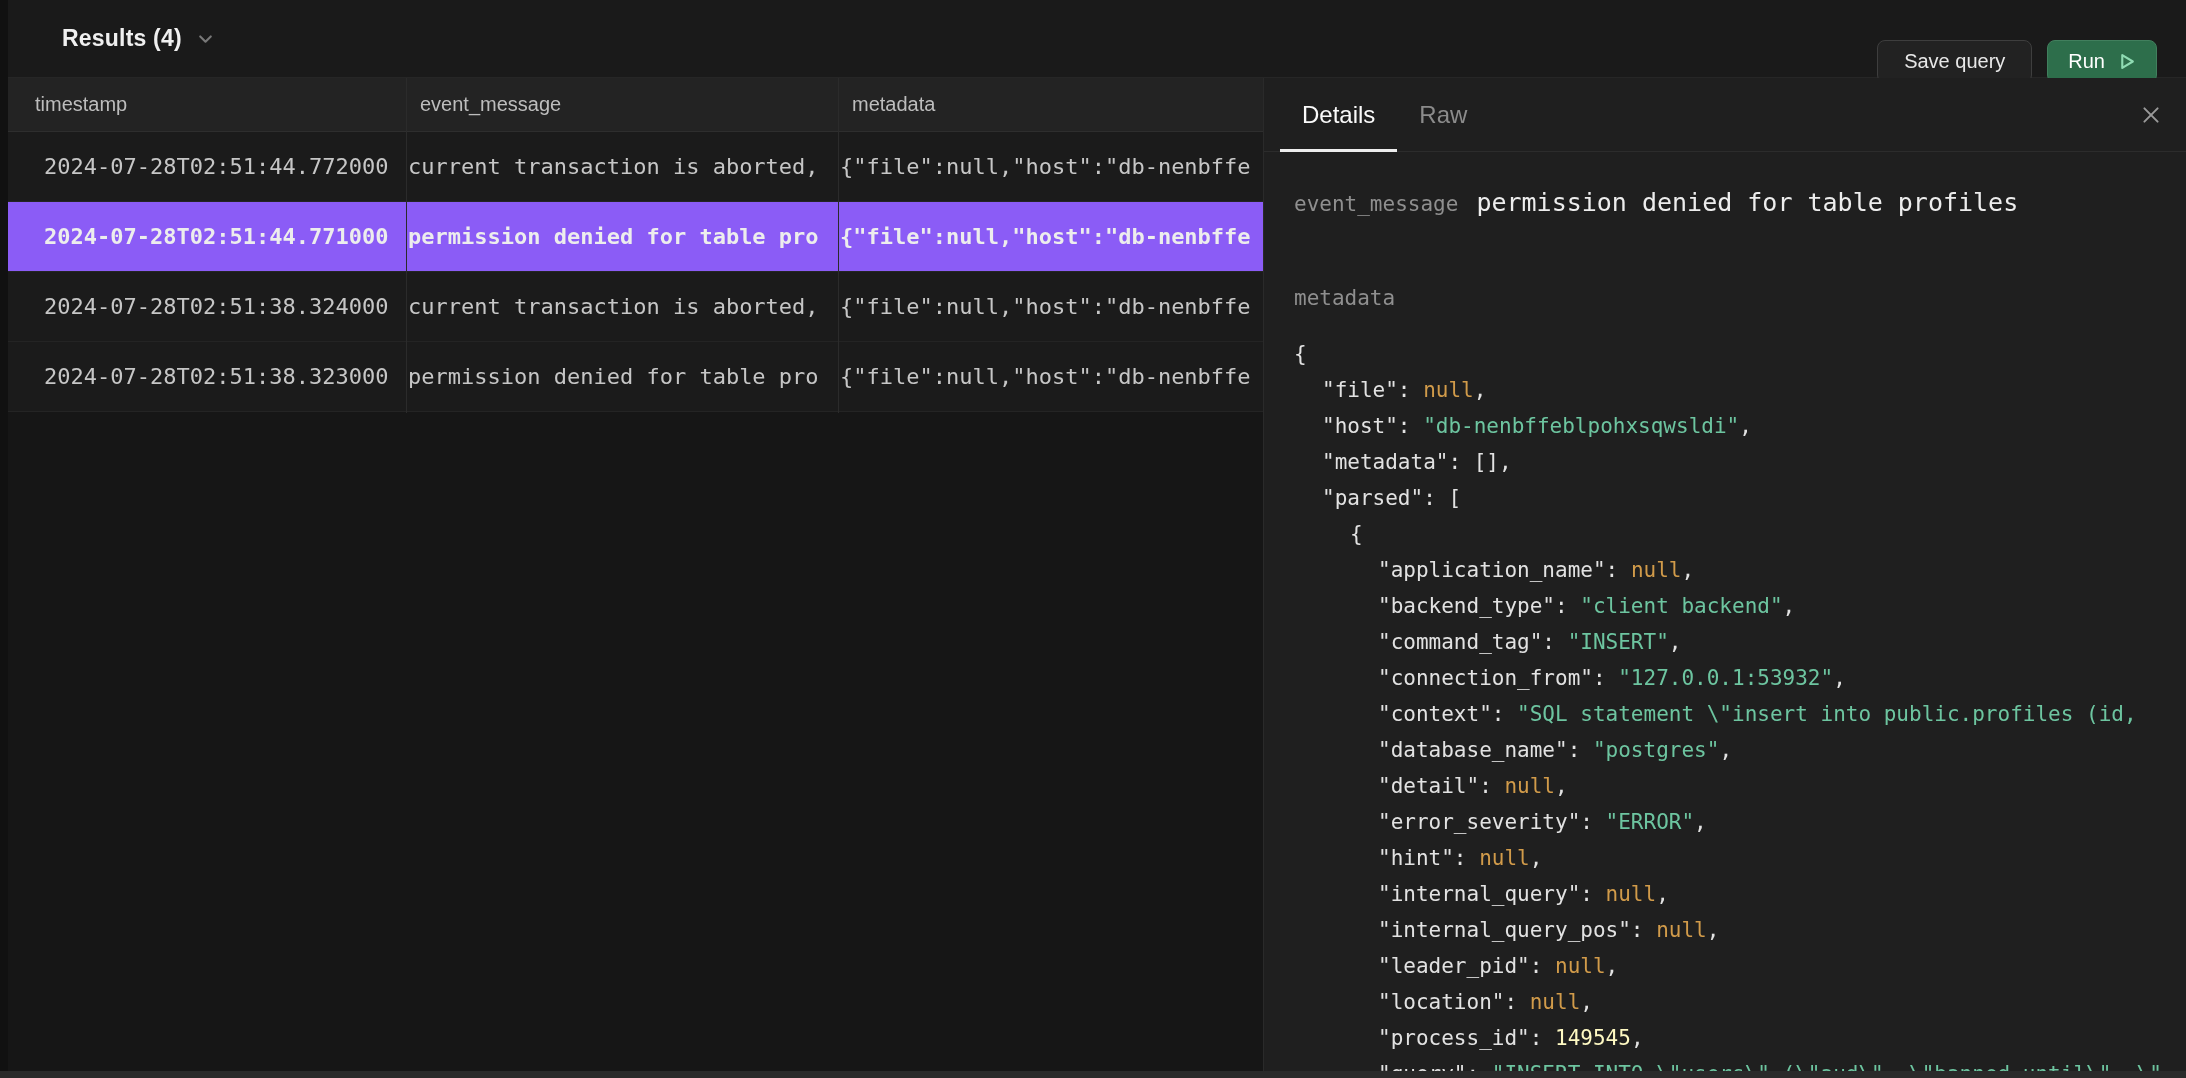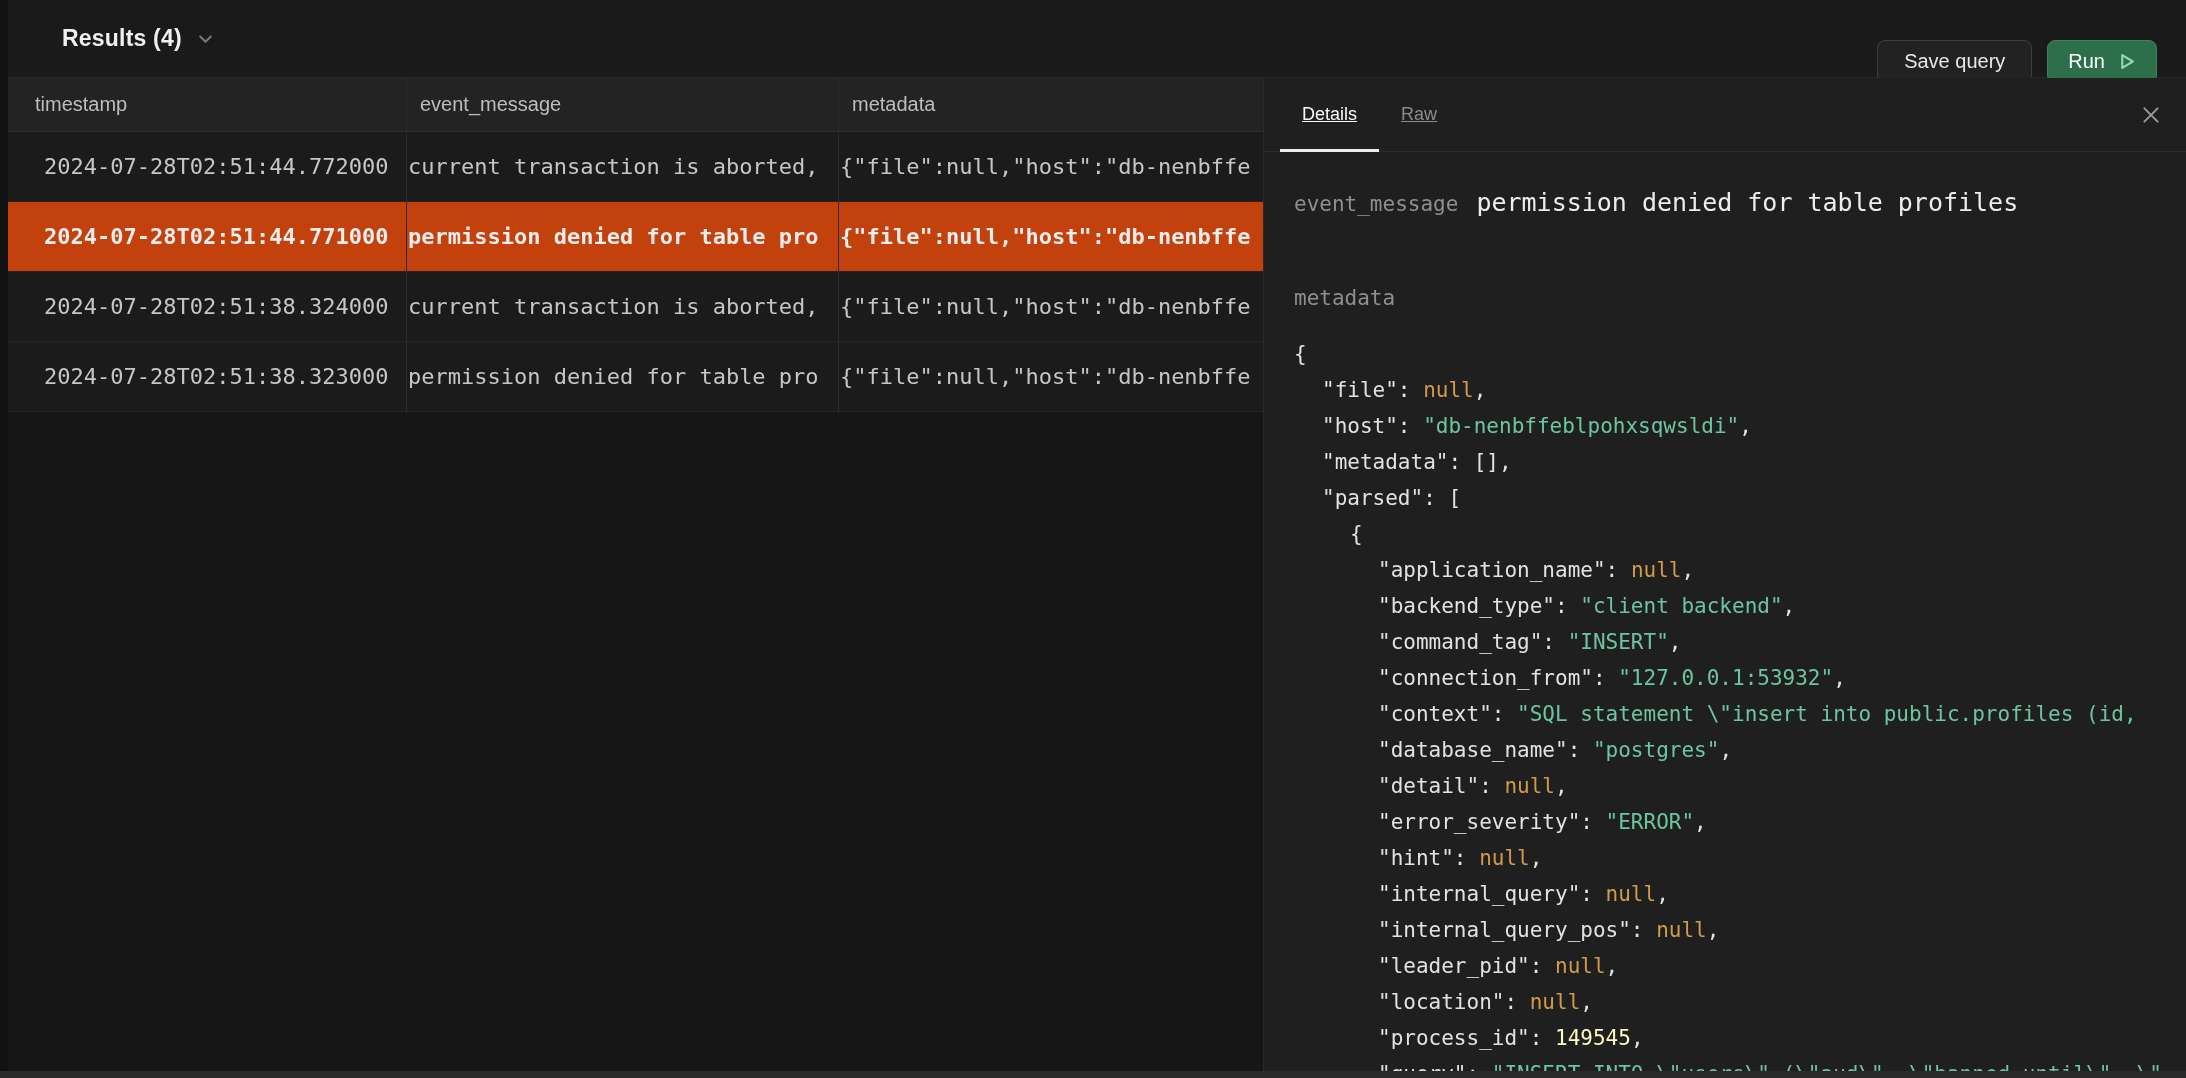--- a/index.html
+++ b/index.html
@@ -30,33 +30,33 @@
 
   
   .table-area{position:relative;width:1264px;height:1000px;background:#161616;border-right:1px solid #2a2a2a;}
   .thead{display:grid;grid-template-columns:406px 432px 426px;height:54px;background:#232323;border-bottom:1px solid #2e2e2e;}
   .th{display:flex;align-items:center;font-size:20px;color:#bdbdbd;padding-left:14px;overflow:hidden;}
   .th:first-child{padding-left:35px;}
   .row{
     display:grid;grid-template-columns:406px 432px 426px;height:70px;background:#1b1b1b;
     border-bottom:1px solid #242424;cursor:pointer;
   }
-  .row.selected{background:#c2410c;}
+  .row.selected{background:#8b5cf6;}
   .cell{
     display:flex;align-items:center;font-family:"DejaVu Sans Mono","Liberation Mono",monospace;
     font-size:22px;color:#c6c6c6;padding-left:2px;white-space:pre;overflow:hidden;
   }
   .cell:first-child{padding-left:44px;}
   .row.selected .cell{color:#ededed;font-weight:700;}
   .col-divider{position:absolute;top:0;width:1px;height:335px;background:#2b2b2b;}
 
   
   .panel{position:relative;flex:1;height:1000px;background:#1f1f1f;overflow:hidden;}
   .panel-tabs{position:relative;height:74px;border-bottom:1px solid #2c2c2c;display:flex;align-items:stretch;padding-left:16px;}
-  .tab{position:relative;display:flex;align-items:center;padding:0 22px;font-size:18px;color:#8b8b8b;cursor:pointer;text-decoration:underline;}
+  .tab{position:relative;display:flex;align-items:center;padding:0 22px;font-size:24px;color:#8b8b8b;cursor:pointer;}
   .tab.active{color:#fafafa;}
   .tab.active::after{content:"";position:absolute;left:0;right:0;bottom:-1px;height:3px;background:#ededed;}
   .close-btn{position:absolute;right:24px;top:26px;width:22px;height:22px;cursor:pointer;display:flex;align-items:center;justify-content:center;}
 
   .em-row{position:absolute;left:30px;top:110px;display:flex;align-items:baseline;gap:18px;white-space:pre;}
   .field-label{font-family:"DejaVu Sans Mono","Liberation Mono",monospace;font-size:21px;color:#8f8f8f;}
   .em-value{font-family:"DejaVu Sans Mono","Liberation Mono",monospace;font-size:25px;color:#ededed;}
   .metadata-label{position:absolute;left:30px;top:208px;}
 
   .json-block{position:absolute;left:30px;top:258px;right:0;}

